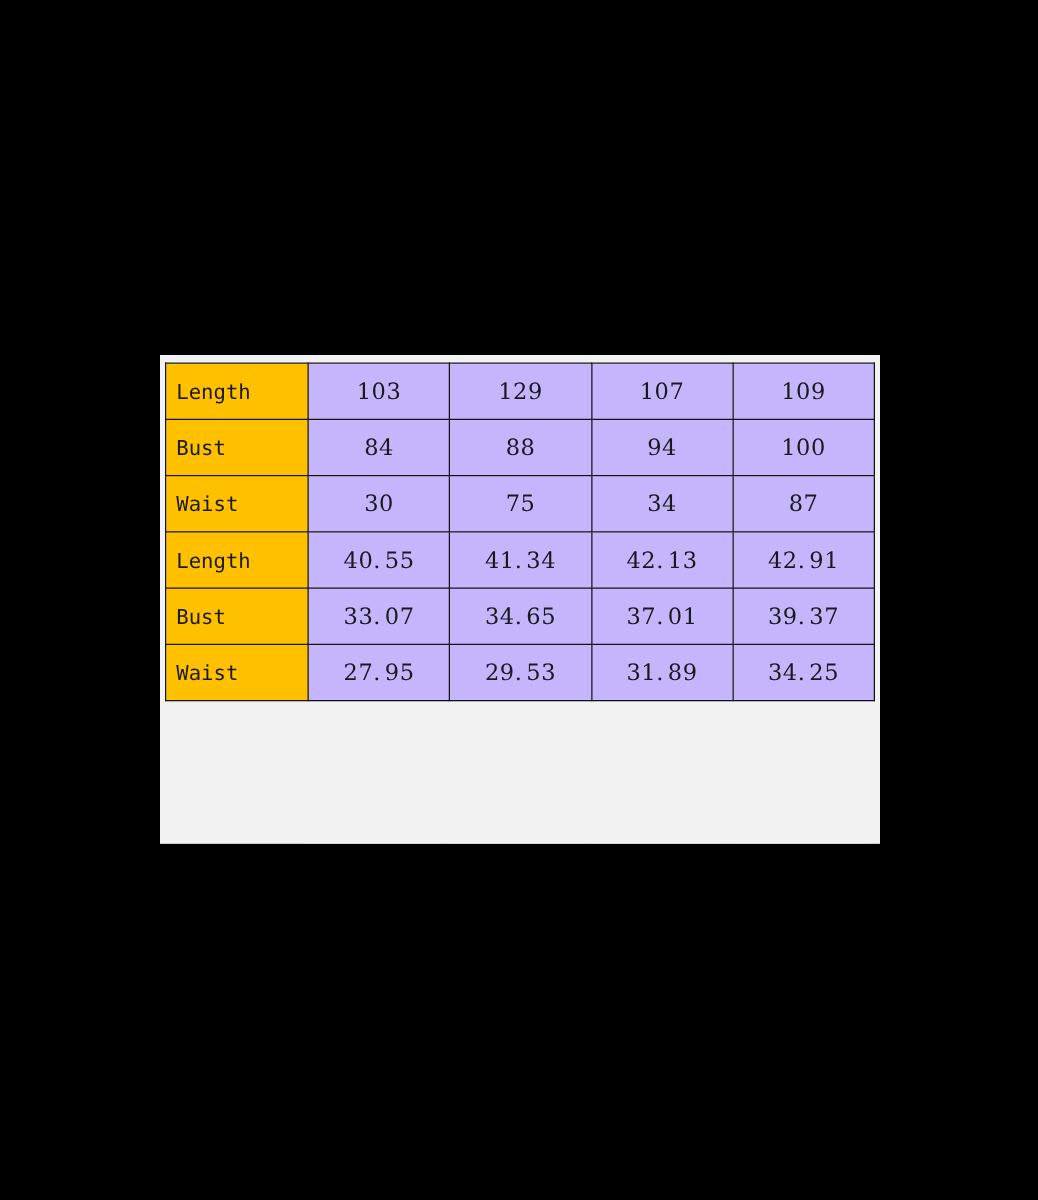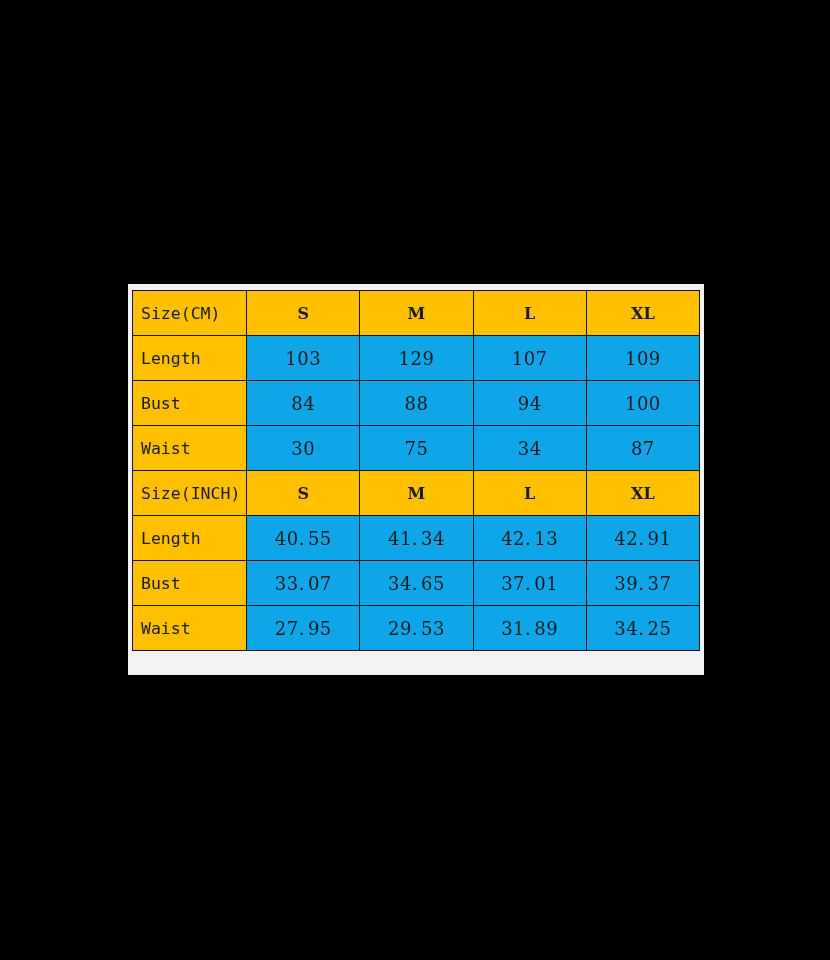--- a/index.html
+++ b/index.html
@@ -78,21 +78,21 @@
   
   td.sizehdr {
     background: #ffc000;
     text-align: center;
     font-family: "DejaVu Serif", "Liberation Serif", serif;
     font-size: 16px;
     font-weight: 700;
   }
   
   td.val {
-    background: #0ea5e9;
+    background: #c4b5fd;
     text-align: center;
     font-family: "DejaVu Serif", "Liberation Serif", serif;
     font-size: 18px;
     letter-spacing: 0.5px;
   }
   
   td.val .dot { letter-spacing: 3.5px; }
 </style>
 </head>
 <body>
@@ -108,27 +108,20 @@
   <table id="size-chart">
     <colgroup>
       <col class="c-label">
       <col class="c-size">
       <col class="c-size">
       <col class="c-size">
       <col class="c-size">
     </colgroup>
     <tbody>
 
-      <tr>
-        <td class="rowlabel hdr">Size(CM)</td>
-        <td class="sizehdr">S</td>
-        <td class="sizehdr">M</td>
-        <td class="sizehdr">L</td>
-        <td class="sizehdr">XL</td>
-      </tr>
 
       <tr>
         <td class="rowlabel">Length</td>
         <td class="val">103</td>
         <td class="val">129</td>
         <td class="val">107</td>
         <td class="val">109</td>
       </tr>
 
       <tr>
@@ -140,27 +133,20 @@
       </tr>
 
       <tr>
         <td class="rowlabel">Waist</td>
         <td class="val">30</td>
         <td class="val">75</td>
         <td class="val">34</td>
         <td class="val">87</td>
       </tr>
 
-      <tr>
-        <td class="rowlabel hdr">Size(INCH)</td>
-        <td class="sizehdr">S</td>
-        <td class="sizehdr">M</td>
-        <td class="sizehdr">L</td>
-        <td class="sizehdr">XL</td>
-      </tr>
 
       <tr>
         <td class="rowlabel">Length</td>
         <td class="val">40<span class="dot">.</span>55</td>
         <td class="val">41<span class="dot">.</span>34</td>
         <td class="val">42<span class="dot">.</span>13</td>
         <td class="val">42<span class="dot">.</span>91</td>
       </tr>
 
       <tr>

